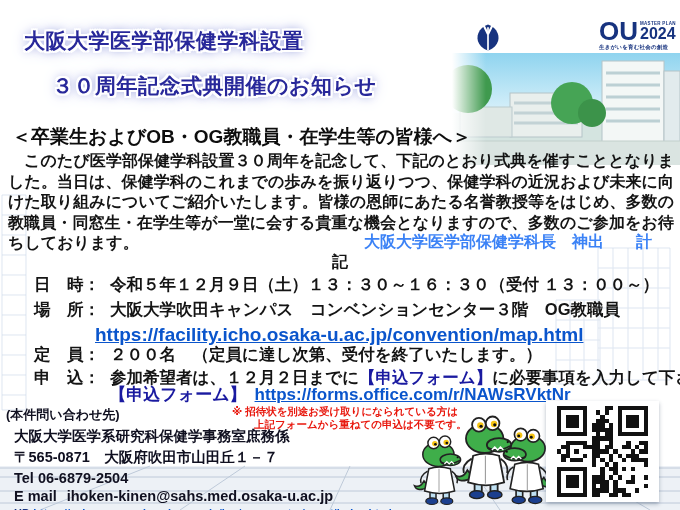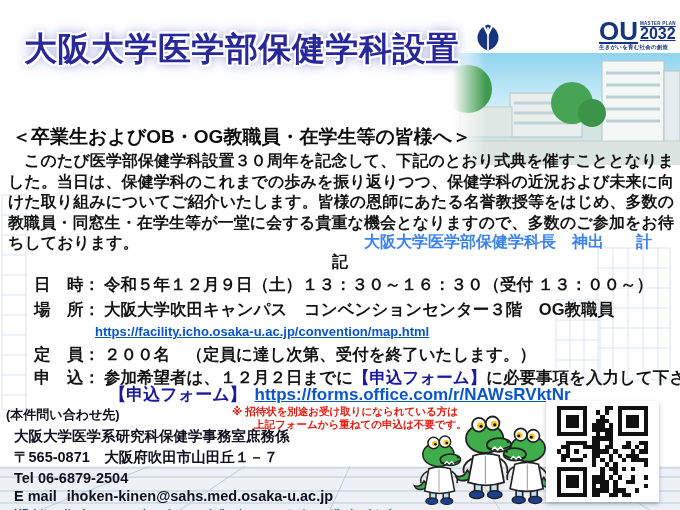--- a/index.html
+++ b/index.html
@@ -11,51 +11,51 @@
 
   
   .campus-photo { position:absolute; top:53px; right:0; width:228px; height:112px; z-index:1; }
 
   
   .logo-osaka { position:absolute; left:474px; top:20px; display:flex; align-items:center; gap:5px; z-index:3; }
   .logo-osaka .txt { display:flex; flex-direction:column; line-height:1; }
   .logo-osaka .ja { font-size:17px; font-weight:700; color:#17337f; letter-spacing:1px; }
   .logo-osaka .en { font-size:6.5px; font-weight:700; color:#17337f; letter-spacing:.4px; margin-top:2px; }
   .logo-ou { position:absolute; left:599px; top:20px; z-index:3; color:#17337f; }
-  .logo-ou .row { display:flex; align-items:flex-end; gap:2px;text-decoration:underline; }
+  .logo-ou .row { display:flex; align-items:flex-end; gap:2px; }
   .logo-ou .ou { font-size:26px; font-weight:700; line-height:.85; }
   .logo-ou .col { display:flex; flex-direction:column; line-height:1; }
   .logo-ou .plan { font-size:4.5px; font-weight:700; letter-spacing:.3px; text-align:right; }
   .logo-ou .year { font-size:16px; font-weight:700; }
   .logo-ou .tag { font-size:5.5px; font-weight:700; margin-top:2px; letter-spacing:.2px; }
 
   
   .title-l1,.title-l2 {
-    position:absolute; z-index:2; font-size:33px; font-weight:800; letter-spacing:0.5px;
+    position:absolute; z-index:2; font-size:21px; font-weight:800; letter-spacing:0.5px;
     color:#28289a; white-space:nowrap;
     text-shadow:
       -2px 0 0 #fff, 2px 0 0 #fff, 0 -2px 0 #fff, 0 2px 0 #fff,
       -2px -2px 0 #fff, 2px -2px 0 #fff, -2px 2px 0 #fff, 2px 2px 0 #fff,
       0 0 9px #8d95dd, 0 0 16px #a6addf;
   }
   .title-l1 { left:24px; top:27px; }
   .title-l2 { left:52px; top:72px; }
 
   .audience { position:absolute; left:12px; top:124px; z-index:2; font-size:19px; font-weight:800; color:#0d0d0d; white-space:nowrap; }
 
   .intro { position:absolute; left:8px; top:151px; width:666px; z-index:2; font-size:16px; font-weight:700; line-height:20.5px; color:#141414; text-align:justify; }
 
   .signature { position:absolute; right:28px; top:232px; z-index:2; font-size:16px; font-weight:700; color:#3b82f6; }
   .ki { position:absolute; left:0; top:252px; width:680px; text-align:center; z-index:2; font-size:16px; font-weight:700; color:#141414; }
 
   .drow { position:absolute; left:34px; z-index:2; font-size:16.5px; font-weight:700; color:#141414; white-space:nowrap; }
-  .drow .lbl { margin-right:4px; }
+  .drow .lbl { margin-right:10px; }
   .r-datetime { top:274px; }
   .r-place { top:299px; }
-  .r-map { top:324px; left:95px; font-size:13px; }
+  .r-map { top:324px; left:95px; font-size:19px; }
   .r-cap { top:344px; }
   .r-apply { top:367px; }
   .navy { color:#1a1aa0; }
 
   a.link { color:#0a55cc; text-decoration:underline; font-weight:700; }
 
   .formline { position:absolute; left:0; top:383px; width:680px; z-index:2; display:flex; justify-content:center; align-items:baseline; gap:8px; white-space:nowrap; }
   .formline .flabel { font-size:17px; font-weight:800; color:#1a1aa0; }
   .formline .furl { font-size:17px; }
 
@@ -128,27 +128,28 @@
       <path d="M20 8 L20 41" stroke="#fff" stroke-width="2.4"></path>
       <path d="M20 18 L13 4 M20 18 L27 4" stroke="#fff" stroke-width="3"></path>
     </svg>
   </div>
 
   <div class="logo-ou">
     <div class="row">
       <span class="ou">OU</span>
       <span class="col">
         <span class="plan">MASTER PLAN</span>
-        <span class="year">2032</span>
+        <span class="year">2024</span>
       </span>
     </div>
     <div class="tag">生きがいを育む社会の創造</div>
   </div>
 
   <div class="title-l1">大阪大学医学部保健学科設置</div>
+  <div class="title-l2">３０周年記念式典開催のお知らせ</div>
 
   <div class="audience">＜卒業生およびOB・OG教職員・在学生等の皆様へ＞</div>
 
   <div class="intro">　このたび医学部保健学科設置３０周年を記念して、下記のとおり式典を催すこととなりました。当日は、保健学科のこれまでの歩みを振り返りつつ、保健学科の近況および未来に向けた取り組みについてご紹介いたします。皆様の恩師にあたる名誉教授等をはじめ、多数の教職員・同窓生・在学生等が一堂に会する貴重な機会となりますので、多数のご参加をお待ちしております。</div>
 
   <div class="signature">大阪大学医学部保健学科長　神出　　計</div>
   <div class="ki">記</div>
 
   <div class="drow r-datetime">
     <span class="lbl">日　時：</span><span>令和５年１２月９日（土）１３：３０～１６：３０（受付 １３：００～）</span>

